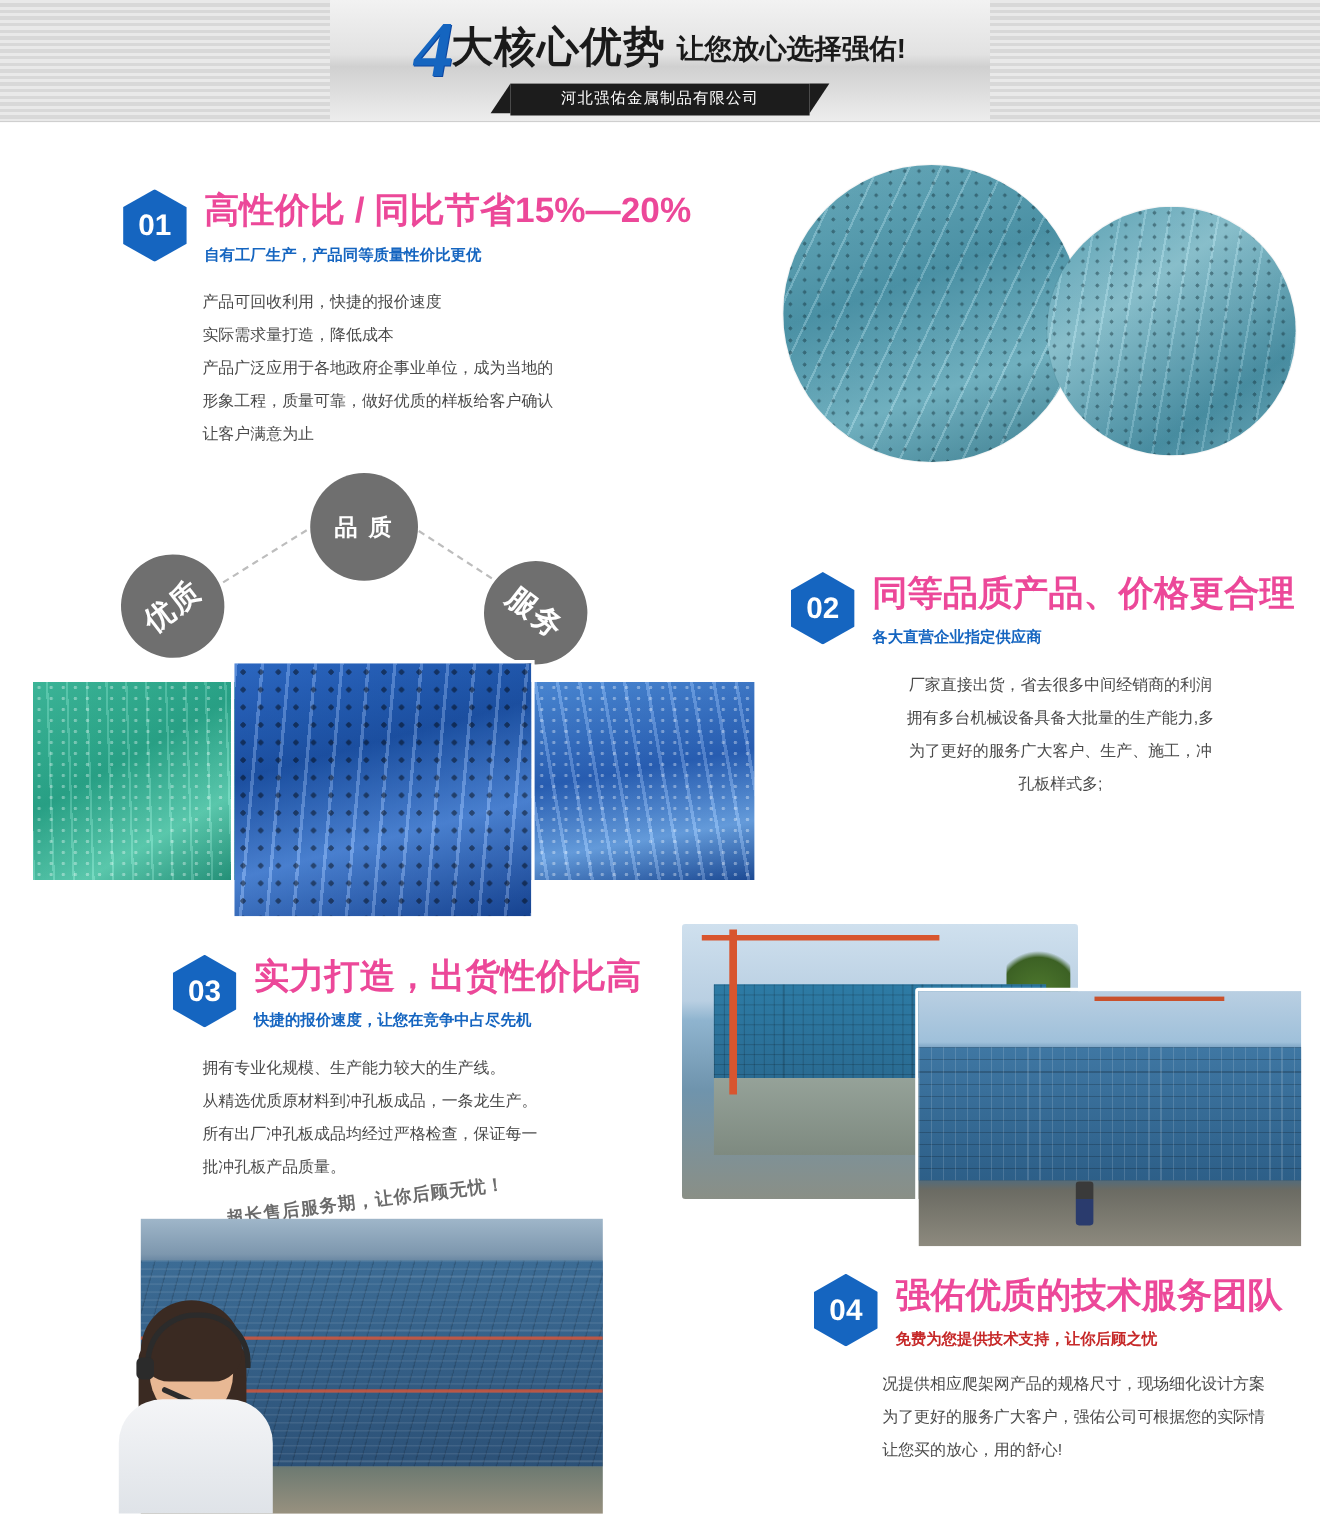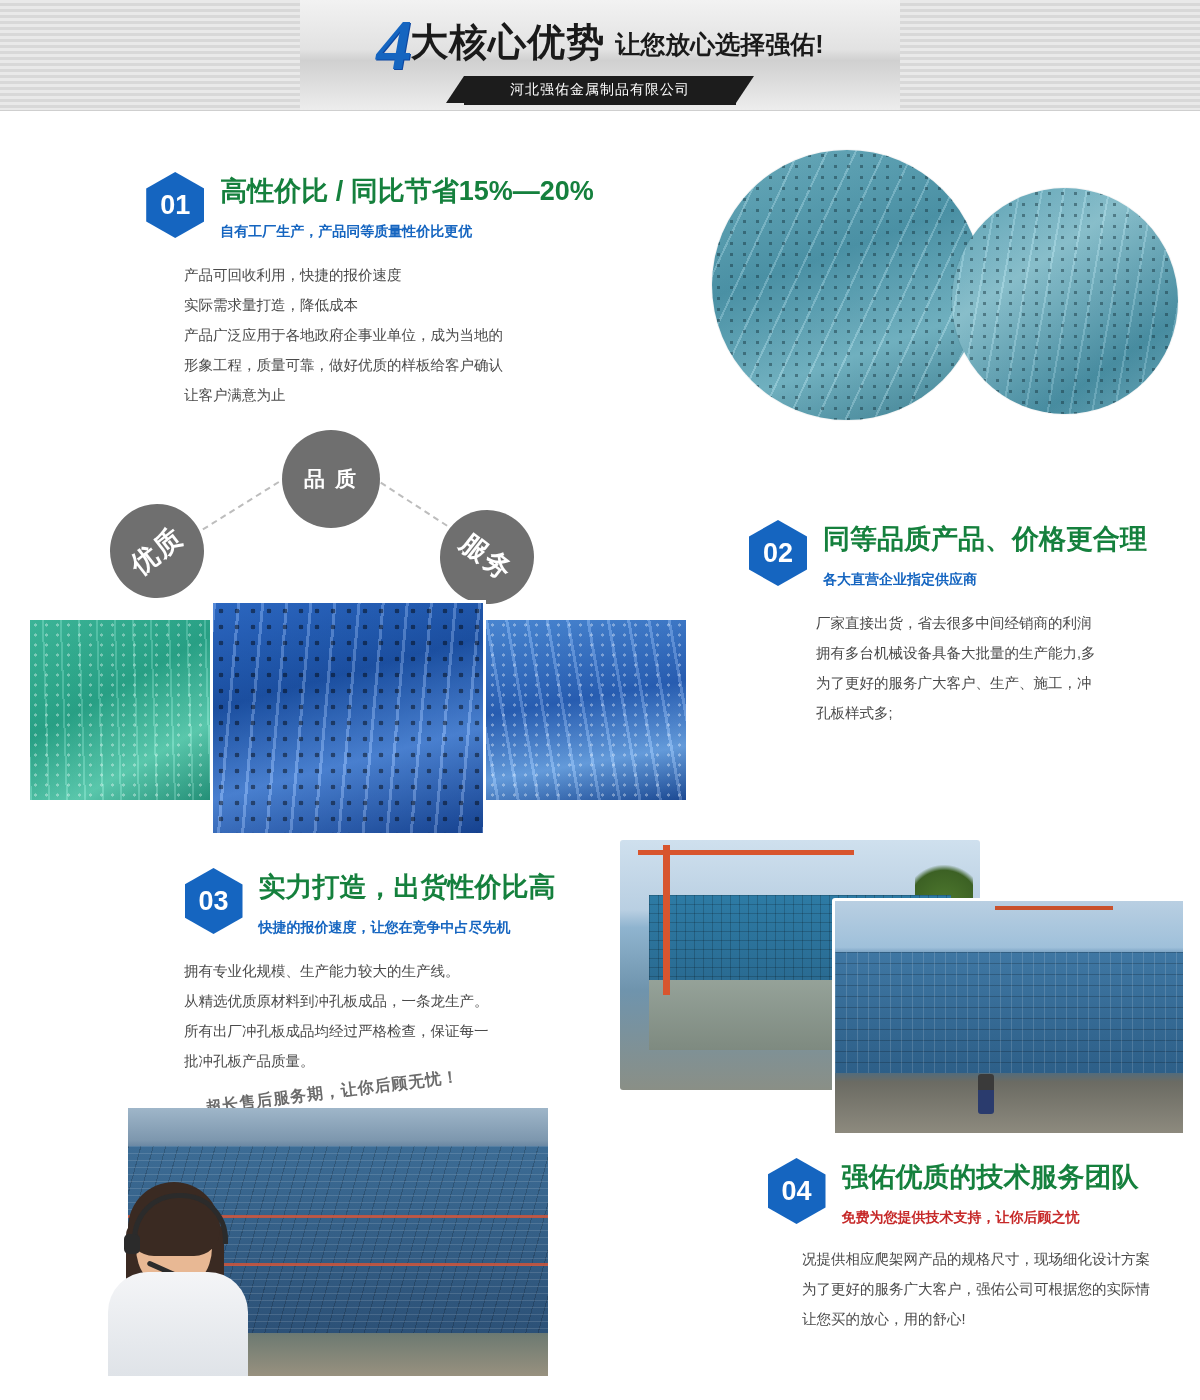--- a/index.html
+++ b/index.html
@@ -130,23 +130,23 @@
     font-family: "Liberation Sans", sans-serif;
   }
 
   .block-head {
     display: flex;
     align-items: flex-start;
     gap: 16px;
     justify-content: center;
   }
   .block-title {
-    font-size: 27px;
-    font-weight: bold;
-    color: #15803d;
+    font-size: 32px;
+    font-weight: bold;
+    color: #ec4899;
     line-height: 34px;
     margin-top: 2px;
     white-space: nowrap;
   }
   .block-subtitle {
     font-size: 14px;
     font-weight: bold;
     color: #1565c0;
     line-height: 30px;
     margin-top: 8px;
@@ -255,21 +255,21 @@
     background-size: 16px 16px;
   }
   .dots-tiny {
     position: absolute; inset: 0;
     background-image: radial-gradient(circle, rgba(255,255,255,.35) 1.4px, transparent 1.8px);
     background-size: 11px 10px;
   }
 
   
   #item02 { left: 728px; top: 520px; width: 440px; }
-  #item02 .block-body { margin-left: 88px; margin-top: 14px; }
+  #item02 .block-body { margin-left: 32px; margin-top: 14px; text-align: center; }
 
   
   #item03 { left: 110px; top: 868px; width: 520px; }
   #item03 .block-body { margin-left: 74px; margin-top: 14px; }
 
   
   #constr { left: 620px; top: 840px; width: 560px; height: 300px; }
   #cph1 { left: 0px; top: 0px; width: 360px; height: 250px; border-radius: 3px; }
   #cph2 { left: 212px; top: 58px; width: 348px; height: 232px; z-index: 3; border: 3px solid #fff; border-radius: 3px; }
   .site-a {

